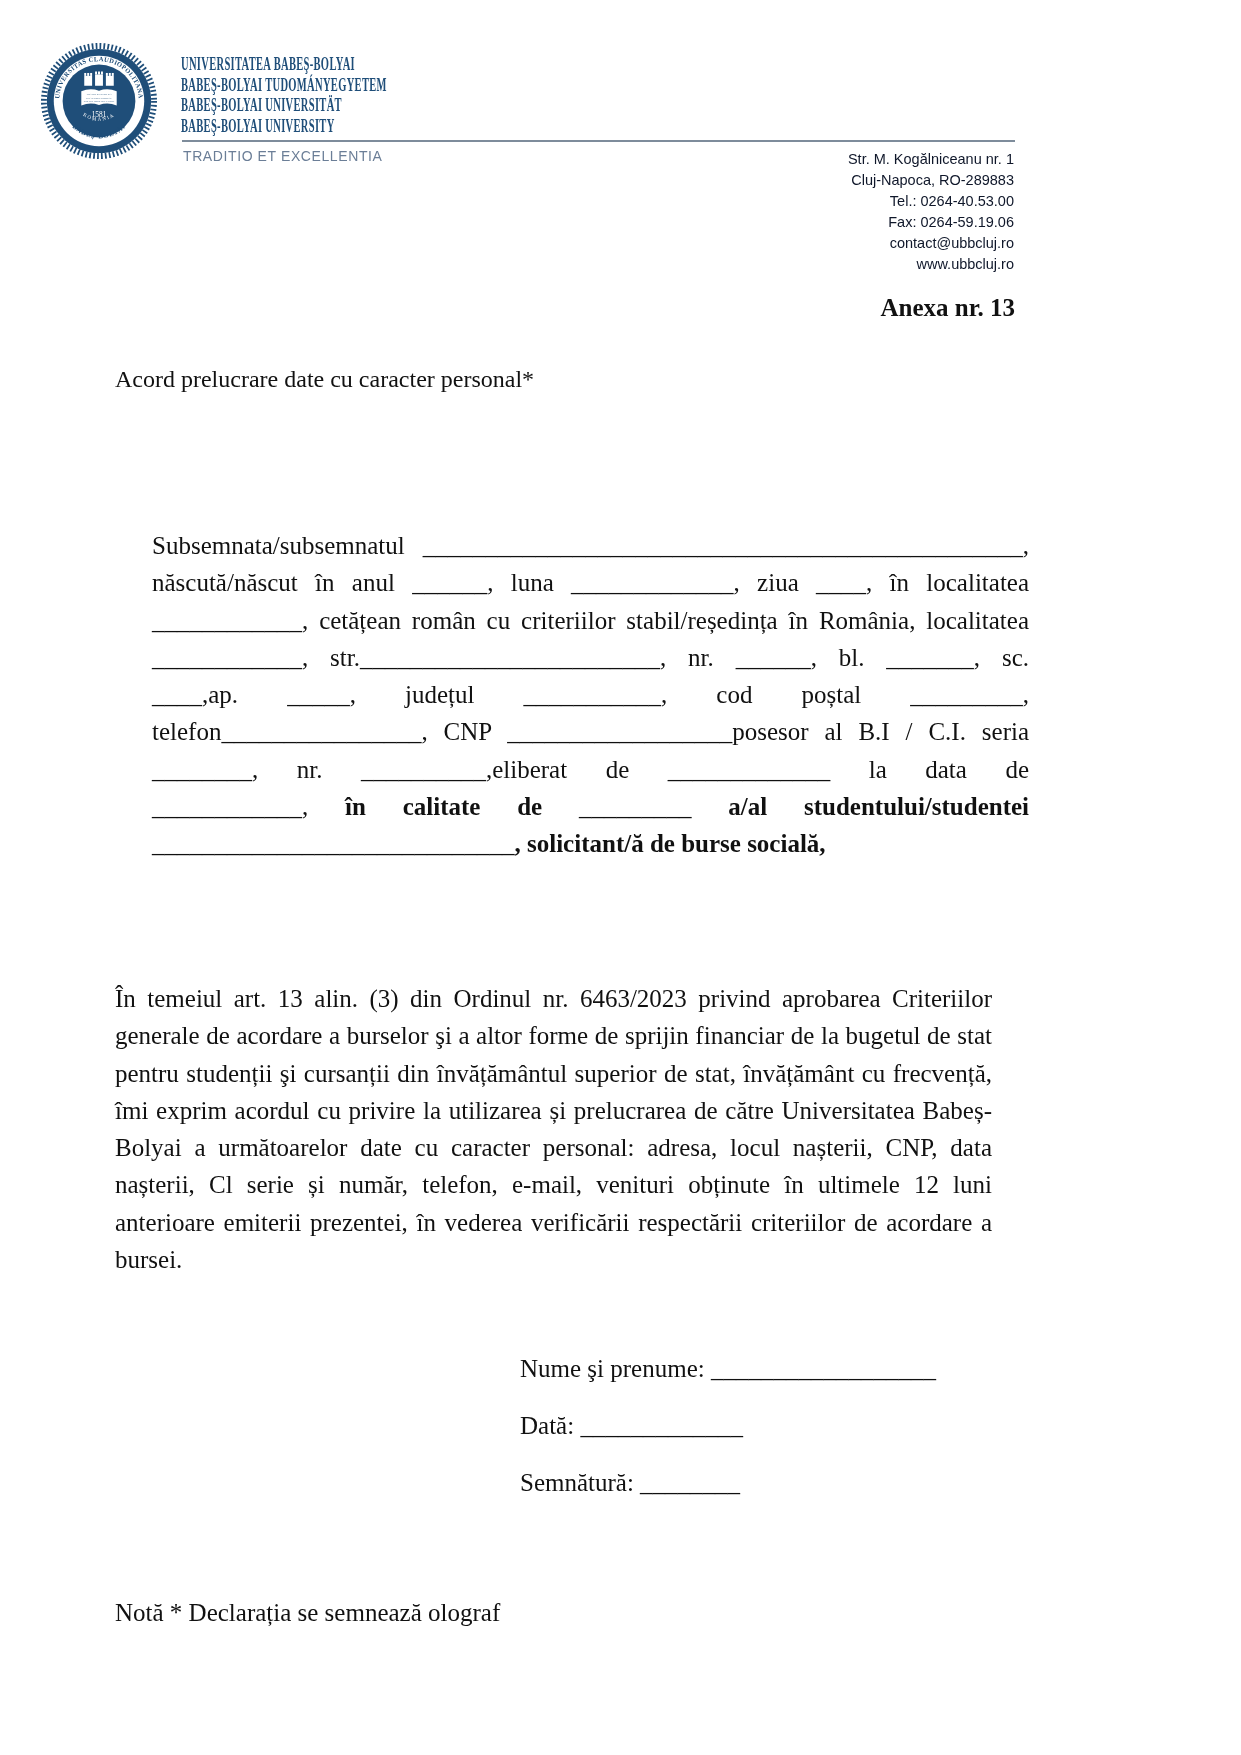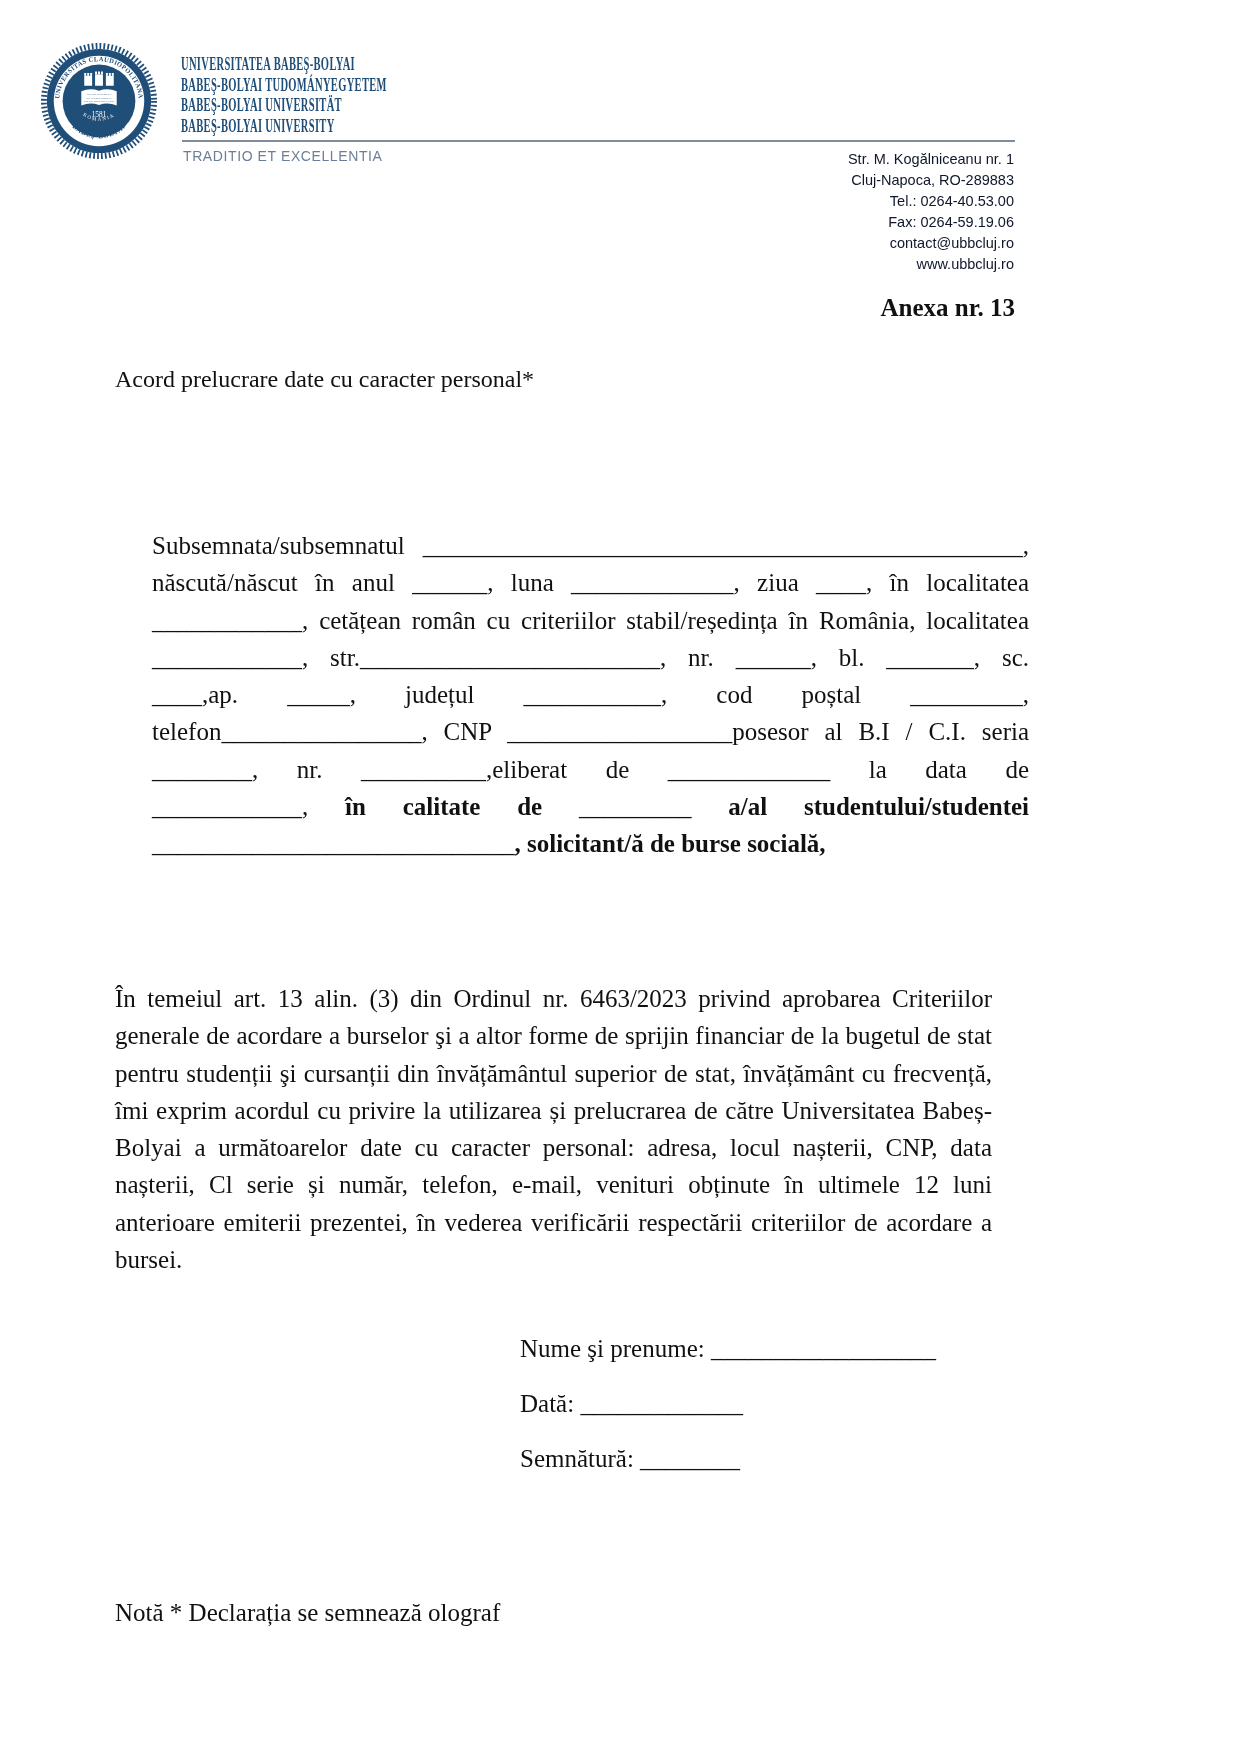--- a/index.html
+++ b/index.html
@@ -30,21 +30,21 @@
            font-weight:bold; font-size:25px; }
   .title { position:absolute; left:115px; width:877px; top:327px; text-align:left;
            font-weight:normal; font-size:24px;margin-top:39px; }
   .p1 { position:absolute; left:115px; width:877px; top:527px; font-size:25px; line-height:37.3px;margin-left:37px; }
   .form-line { text-align:justify; }
   .form-line.just { text-align-last:justify; }
   .bold { font-weight:bold; }
   .p2 { position:absolute; left:115px; width:877px; top:955px; font-size:25px;
         line-height:37.3px; text-align:justify; }
   .signature { position:absolute; left:520px; top:1330px; font-size:25px; line-height:37px; }
-  .sig-line { margin-bottom:18px; }
+  .sig-line { margin-bottom:18px;margin-top:20px; }
   .note { position:absolute; left:115px; top:1552px; font-size:25px;margin-top:47px; }
 </style>
 </head>
 <body>
 
 <div class="page">
 
   <svg class="seal" viewBox="0 0 120 120">
     <circle cx="60" cy="60" r="56" fill="none" stroke="#1F4E79" stroke-width="6" stroke-dasharray="1.8 2.2"></circle>
     <circle cx="60" cy="60" r="53" fill="#1F4E79"></circle>

